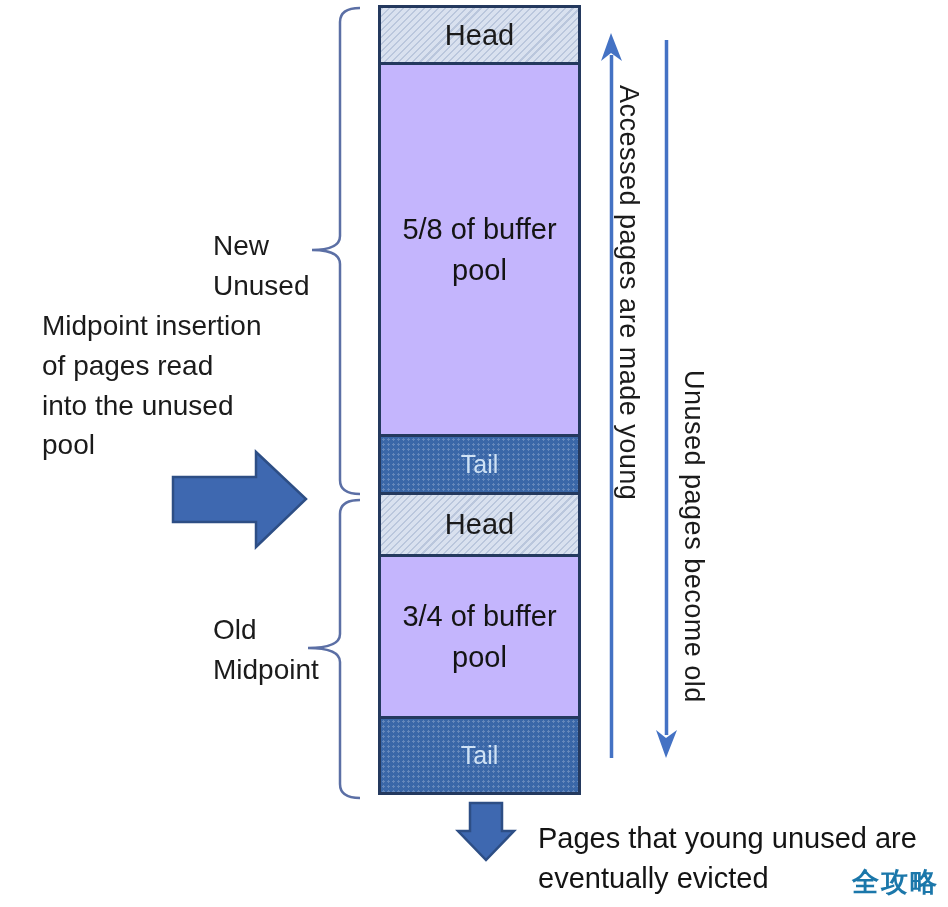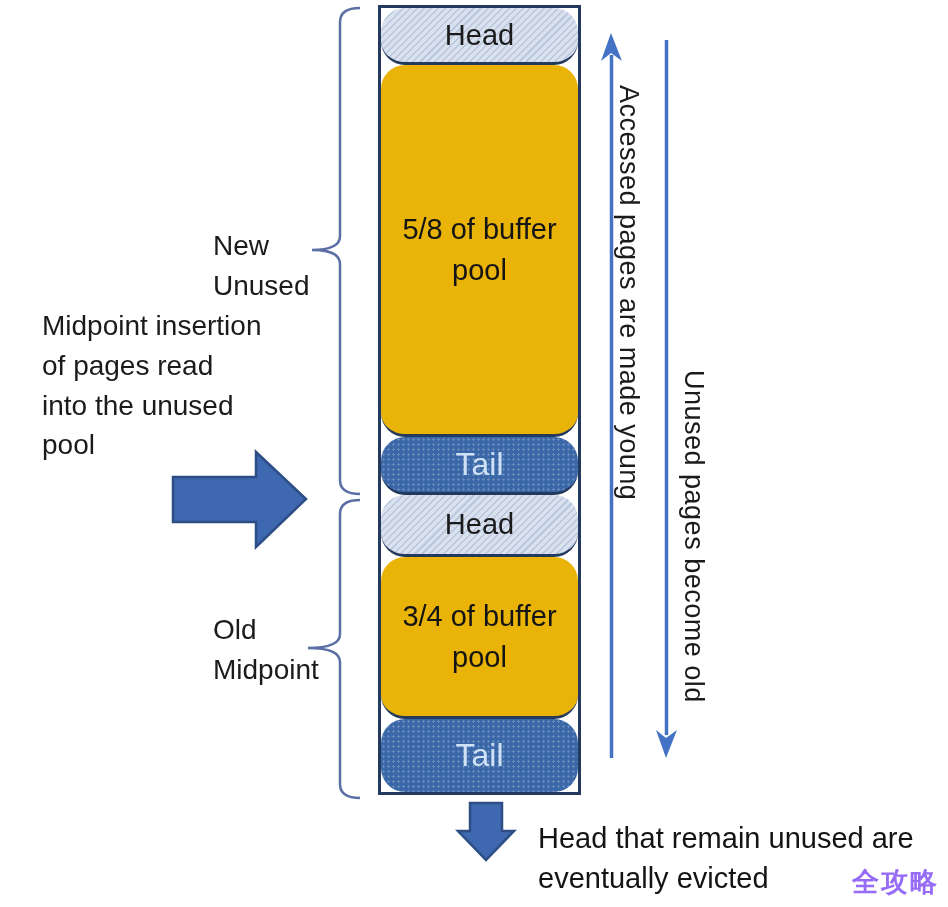--- a/index.html
+++ b/index.html
@@ -36,40 +36,39 @@
     display: flex;
     flex-direction: column;
     background: #ffffff;
   }
   .sec {
     display: flex;
     align-items: center;
     justify-content: center;
     text-align: center;
     box-sizing: border-box;
-    border-radius: 24px;
   }
   .sec.bordered { border-bottom: 3px solid #24395e; }
   .sec.head {
     background-color: #d9e1ef;
     background-image: repeating-linear-gradient(135deg,
       rgba(115,138,178,0.30) 0px, rgba(115,138,178,0.30) 1.5px,
       rgba(0,0,0,0) 1.5px, rgba(0,0,0,0) 5px);
     font-size: 29px;
     color: #1b1b1b;
   }
   .sec.tail {
     background-color: #3a67a8;
     background-image: radial-gradient(rgba(255,255,255,0.22) 1px, rgba(0,0,0,0) 1.2px);
     background-size: 5px 5px;
-    font-size: 32px;
+    font-size: 25px;
     color: #cfe2f5;
   }
   .sec.body {
-    background: #eab308;
+    background: #c4b5fd;
     font-size: 29px;
     line-height: 1.4;
     color: #141414;
   }
   .sec.body span { display: block; width: 175px; }
   .h-head1 { height: 57px; }
   .h-body1 { height: 372px; }
   .h-tail1 { height: 58px; }
   .h-head2 { height: 62px; }
   .h-body2 { height: 162px; }
@@ -105,21 +104,21 @@
     line-height: 1.38;
     color: #141414;
   }
   .watermark {
     position: absolute;
     left: 852px;
     top: 864px;
     font-size: 27px;
     font-weight: bold;
     letter-spacing: 2px;
-    color: #8b5cf6;
+    color: #0369a1;
     opacity: 0.9;
   }
 </style>
 </head>
 <body>
 
 <div class="canvas">
 
   <svg class="overlay" viewBox="0 0 948 907">
 
@@ -163,17 +162,17 @@
     </div>
   </div>
 
   <div class="lbl lbl-new">New Unused</div>
   <div class="lbl lbl-midpoint">Midpoint insertion of pages read into the unused pool</div>
   <div class="lbl lbl-old">Old Midpoint</div>
 
   <div class="vlbl vlbl-accessed">Accessed pages are made young</div>
   <div class="vlbl vlbl-unused">Unused pages become old</div>
 
-  <div class="lbl-evicted">Head that remain unused are eventually evicted</div>
+  <div class="lbl-evicted">Pages that young unused are eventually evicted</div>
 
   <div class="watermark">全攻略</div>
 
 </div>
 
 </body></html>

